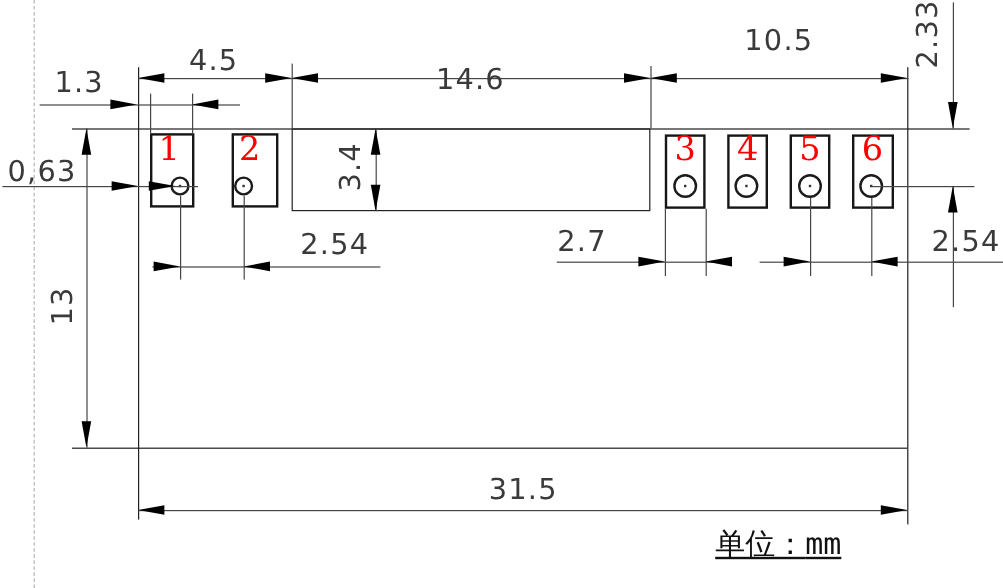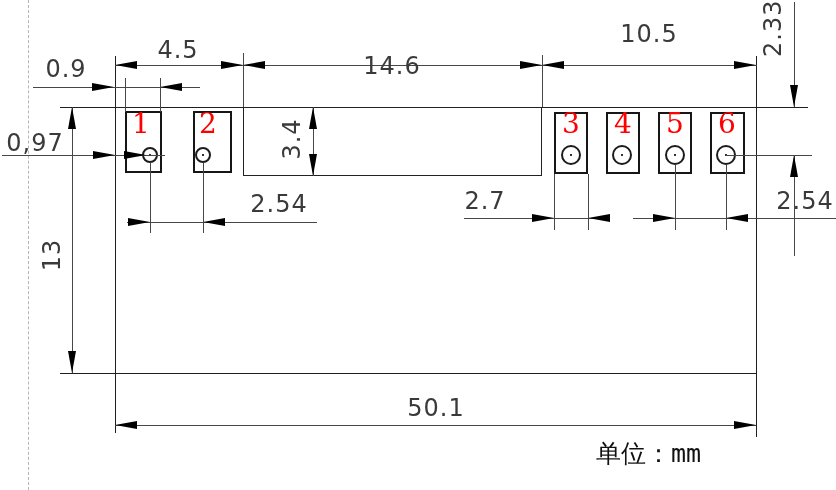--- a/index.html
+++ b/index.html
@@ -127,27 +127,27 @@
 
   <div class="ae" style="left:653px;top:214px;"></div>
   <div class="aw" style="left:726px;top:214px;"></div>
 
   <div class="aw" style="left:115px;top:421px;"></div>
   <div class="ae" style="left:734px;top:421px;"></div>
 
   <div class="dim" style="left:148px;top:38px;width:60px;">4.5</div>
   <div class="dim" style="left:361px;top:54px;width:62px;">14.6</div>
   <div class="dim" style="left:618px;top:22px;width:62px;">10.5</div>
-  <div class="dim" style="left:40px;top:57px;width:52px;">0.9</div>
-  <div class="dim" style="left:4px;top:131px;width:62px;">0,97</div>
+  <div class="dim" style="left:40px;top:57px;width:52px;">1.3</div>
+  <div class="dim" style="left:4px;top:131px;width:62px;">0,63</div>
   <div class="dim rot" style="left:27px;top:243px;width:50px;">13</div>
   <div class="dim rot" style="left:267px;top:127px;width:50px;">3.4</div>
   <div class="dim" style="left:248px;top:192px;width:62px;">2.54</div>
   <div class="dim" style="left:462px;top:189px;width:46px;">2.7</div>
   <div class="dim" style="left:774px;top:189px;width:62px;">2.54</div>
   <div class="dim rot" style="left:745px;top:17px;width:56px;">2.33</div>
-  <div class="dim" style="left:405px;top:396px;width:62px;">50.1</div>
+  <div class="dim" style="left:405px;top:396px;width:62px;">31.5</div>
 
-  <div class="unit" style="left:596px;top:440px;">
+  <div class="unit" style="left:596px;top:440px;text-decoration:underline;">
     <span>单位：</span><span class="mono">mm</span>
   </div>
 
 </div>
 
 </body></html>

